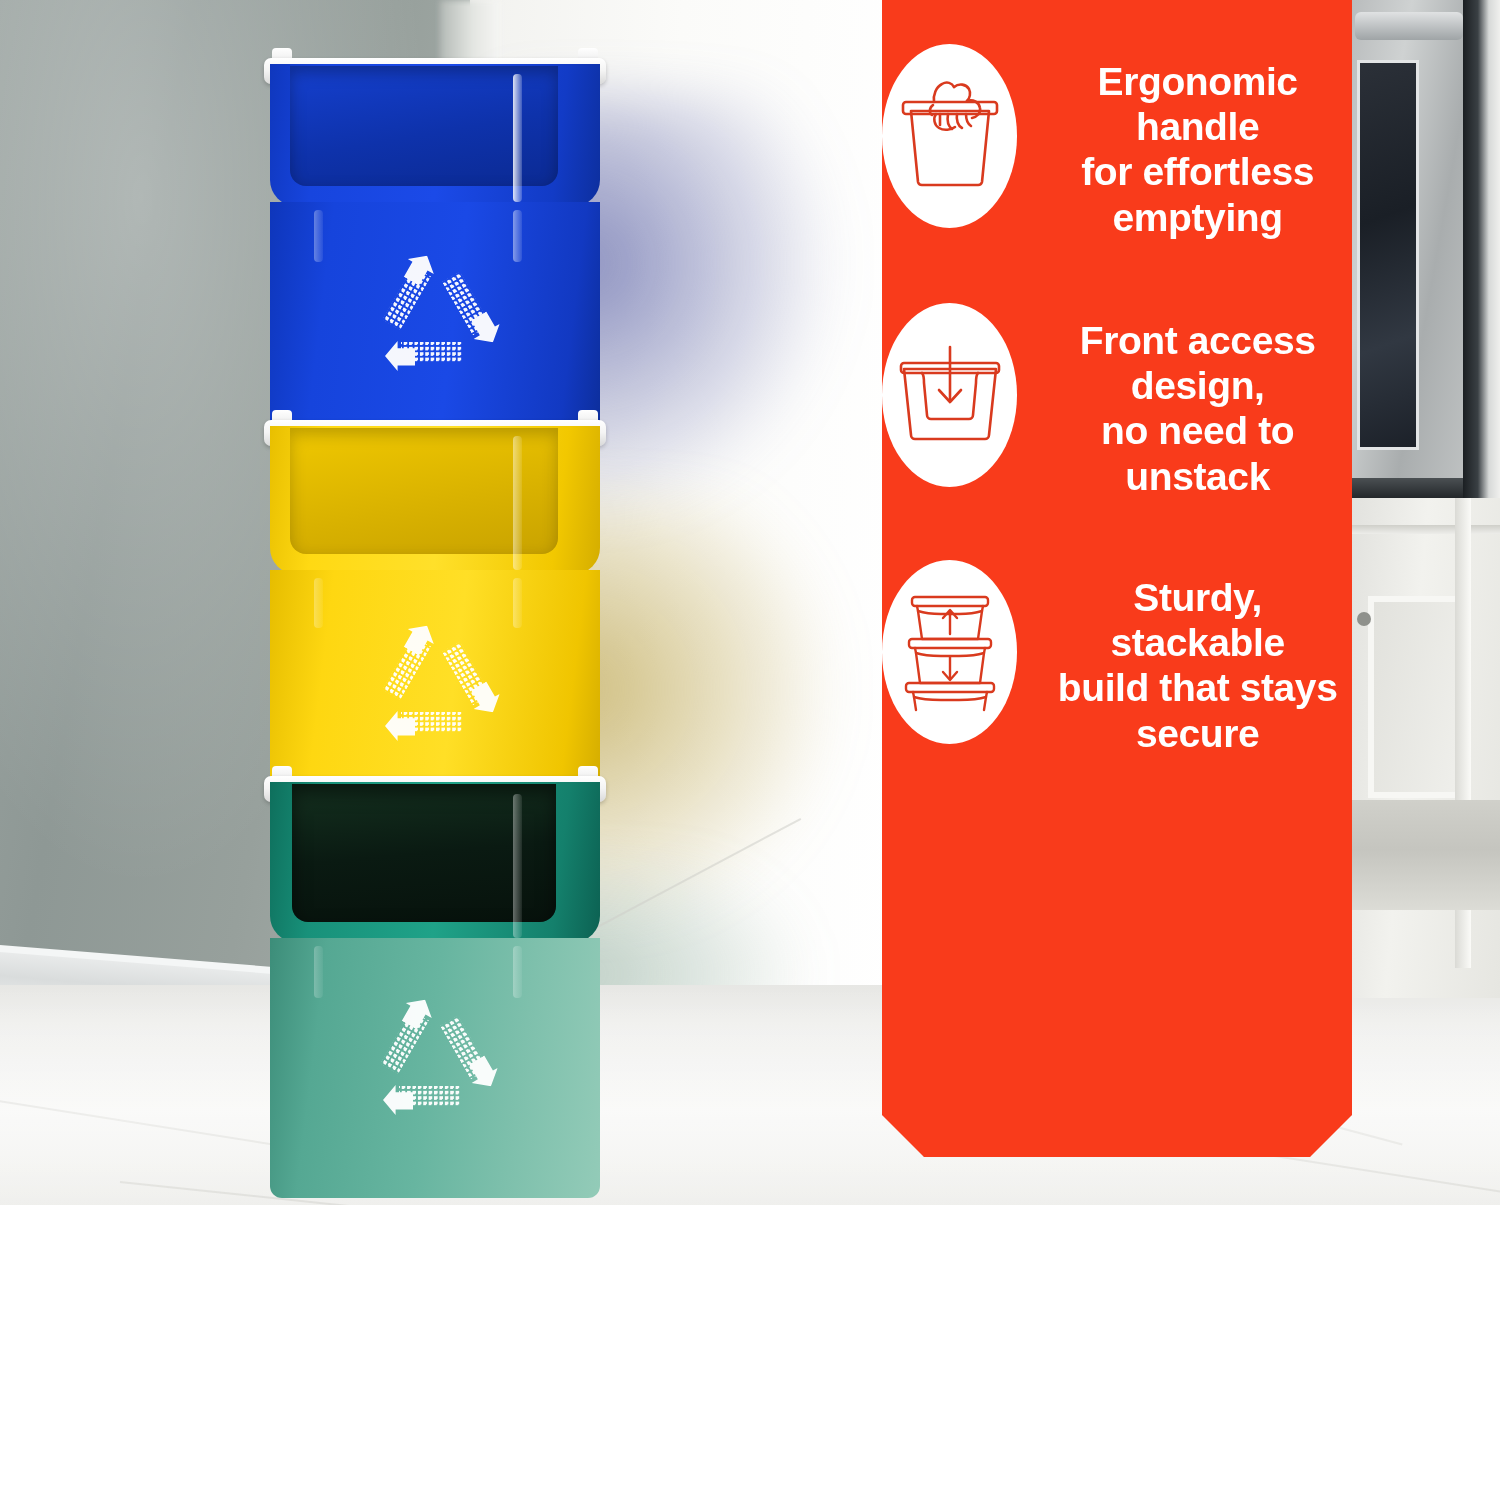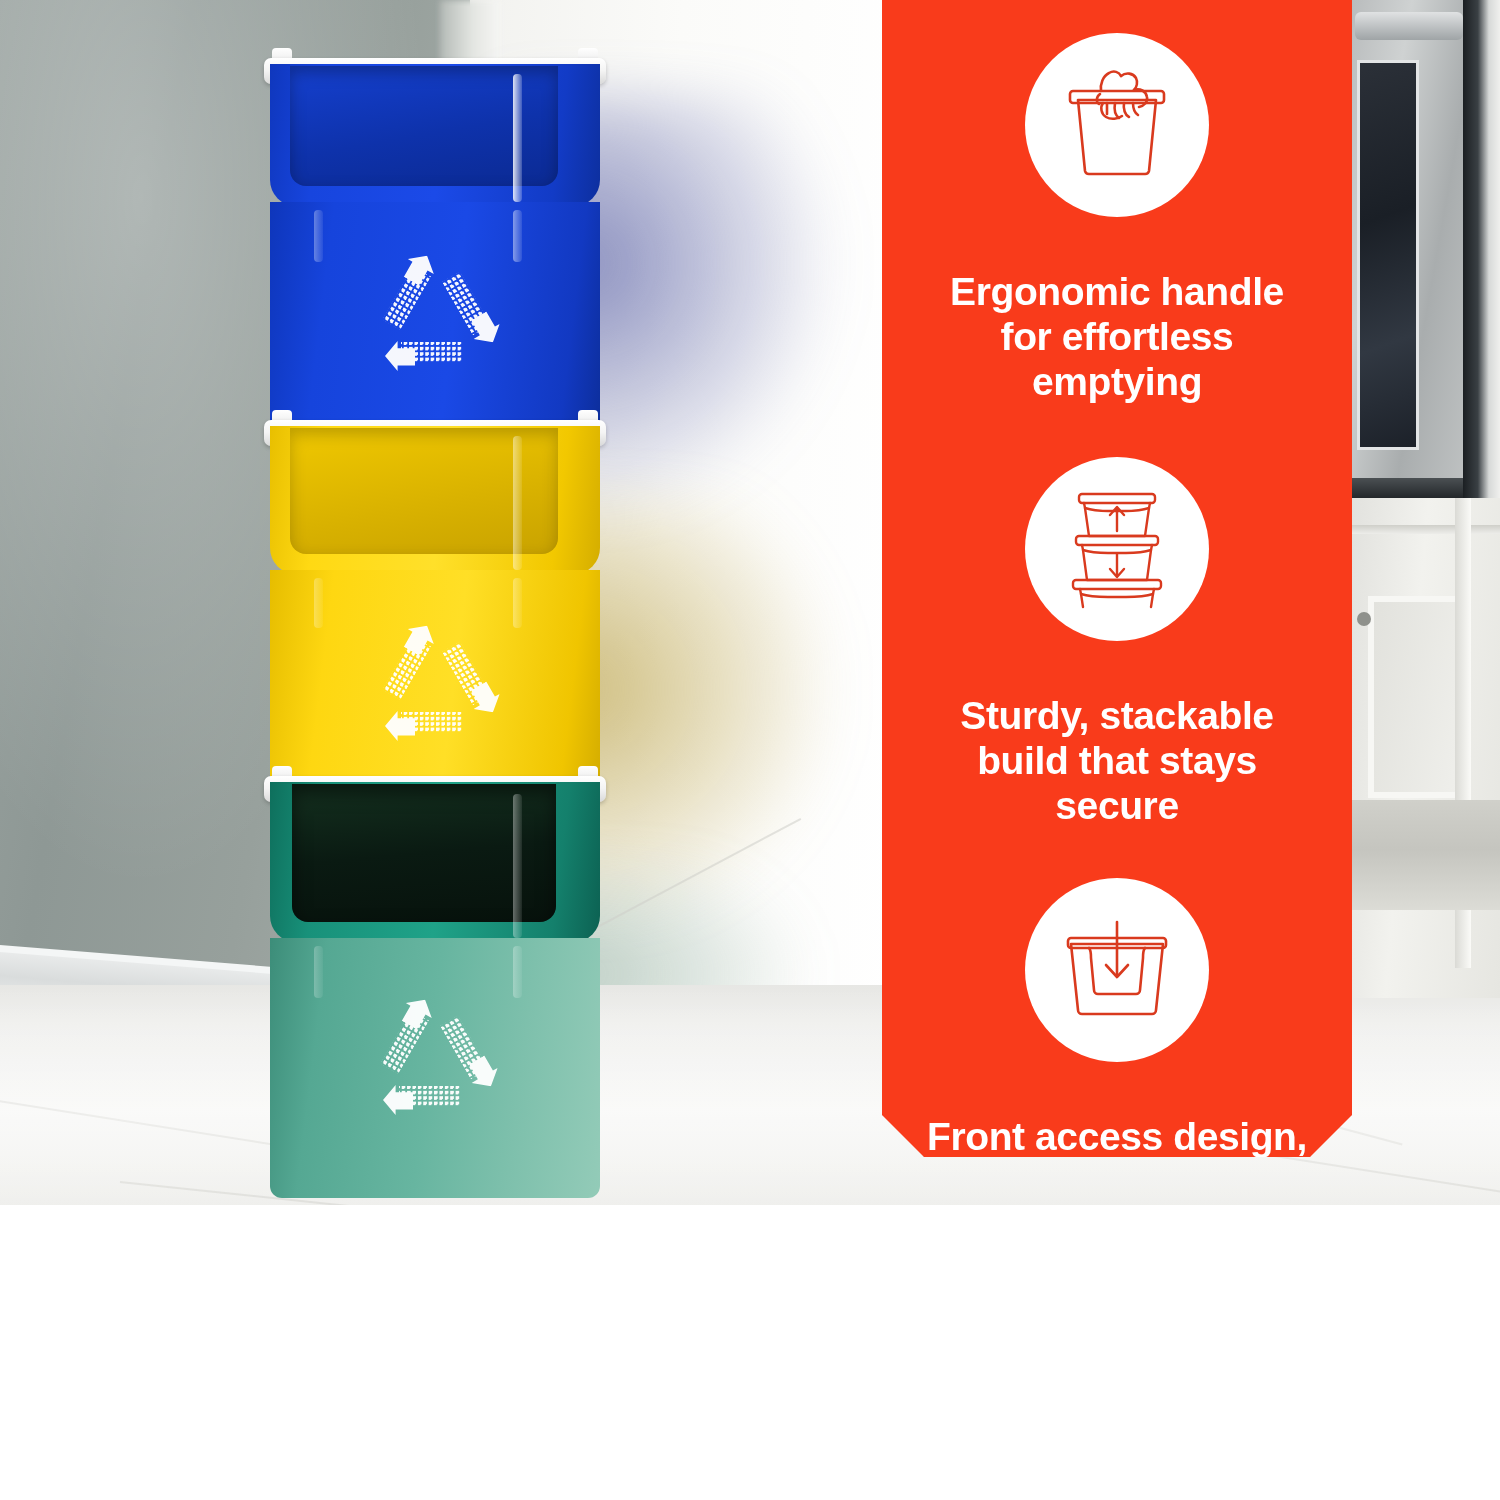--- a/index.html
+++ b/index.html
@@ -185,21 +185,21 @@
 
   
   .panel {
     position:absolute; left:882px; top:0; width:470px; height:1157px;
     background:#f93b1b;
     clip-path:polygon(0 0, 100% 0, 100% calc(100% - 42px), calc(100% - 42px) 100%, 42px 100%, 0 calc(100% - 42px));
     box-shadow:0 6px 22px rgba(0,0,0,.18);
   }
   .panel-inner { position:absolute; inset:0; display:flex; flex-direction:column; align-items:center; }
 
-  .feature { width:100%; display:flex; flex-direction:column; align-items:center;gap:26px; }
+  .feature { width:100%; display:flex; flex-direction:row; align-items:center;gap:26px; }
   .feature:nth-child(1) { margin-top:33px; }
   .feature:nth-child(2) { margin-top:52px; }
   .feature:nth-child(3) { margin-top:50px; }
 
   .icon-circle {
     width:184px; height:184px; border-radius:50%;
     background:#ffffff;
     display:flex; align-items:center; justify-content:center;
   }
   .icon-circle svg { display:block; }
@@ -402,20 +402,37 @@
             <path d="M44 27 C40 30 40 35 43 37"></path>
           </svg>
         </div>
         <div class="feature-text">Ergonomic handle
 for effortless
 emptying</div>
       </div>
 
       <div class="feature">
         <div class="icon-circle">
+          <svg width="118" height="112" viewBox="0 0 118 112" fill="none" stroke="#d93a1e" stroke-width="2.6" stroke-linecap="round" stroke-linejoin="round">
+
+            <path d="M13 30 L20 96 a4 4 0 0 0 4 4 L94 100 a4 4 0 0 0 4-4 L105 30 Z"></path>
+            <rect x="10" y="24" width="98" height="10" rx="3"></rect>
+
+            <path d="M31 34 C33 36 33 40 33 44 L36 76 a4 4 0 0 0 4 4 L78 80 a4 4 0 0 0 4-4 L85 44 C85 40 85 36 87 34"></path>
+
+            <path d="M59 8 L59 62"></path>
+            <path d="M48 51 L59 63 L70 51"></path>
+          </svg>
+        </div>
+        <div class="feature-text">Front access design,
+no need to unstack</div>
+      </div>
+
+      <div class="feature">
+        <div class="icon-circle">
           <svg width="118" height="122" viewBox="0 0 118 122" fill="none" stroke="#d93a1e" stroke-width="2.4" stroke-linecap="round" stroke-linejoin="round">
 
             <rect x="21" y="6" width="76" height="9" rx="3"></rect>
             <path d="M26 15 L27 20 C33 22 41 23 50 23 L68 23 C77 23 85 22 91 20 L92 15"></path>
             <path d="M27 20 L31 48 L87 48 L91 20"></path>
 
             <rect x="18" y="48" width="82" height="9" rx="3"></rect>
             <path d="M24 57 L25 62 C31 64 40 65 50 65 L68 65 C78 65 87 64 93 62 L94 57"></path>
             <path d="M25 62 L29 92 L89 92 L93 62"></path>
 
@@ -429,34 +446,17 @@
 
             <path d="M59 66 L59 88"></path>
             <path d="M52 81 L59 89 L66 81"></path>
           </svg>
         </div>
         <div class="feature-text">Sturdy, stackable
 build that stays
 secure</div>
       </div>
 
-      <div class="feature">
-        <div class="icon-circle">
-          <svg width="118" height="112" viewBox="0 0 118 112" fill="none" stroke="#d93a1e" stroke-width="2.6" stroke-linecap="round" stroke-linejoin="round">
-
-            <path d="M13 30 L20 96 a4 4 0 0 0 4 4 L94 100 a4 4 0 0 0 4-4 L105 30 Z"></path>
-            <rect x="10" y="24" width="98" height="10" rx="3"></rect>
-
-            <path d="M31 34 C33 36 33 40 33 44 L36 76 a4 4 0 0 0 4 4 L78 80 a4 4 0 0 0 4-4 L85 44 C85 40 85 36 87 34"></path>
-
-            <path d="M59 8 L59 62"></path>
-            <path d="M48 51 L59 63 L70 51"></path>
-          </svg>
-        </div>
-        <div class="feature-text">Front access design,
-no need to unstack</div>
-      </div>
-
     </div>
   </div>
 
 
 </div>
 
 </body></html>

